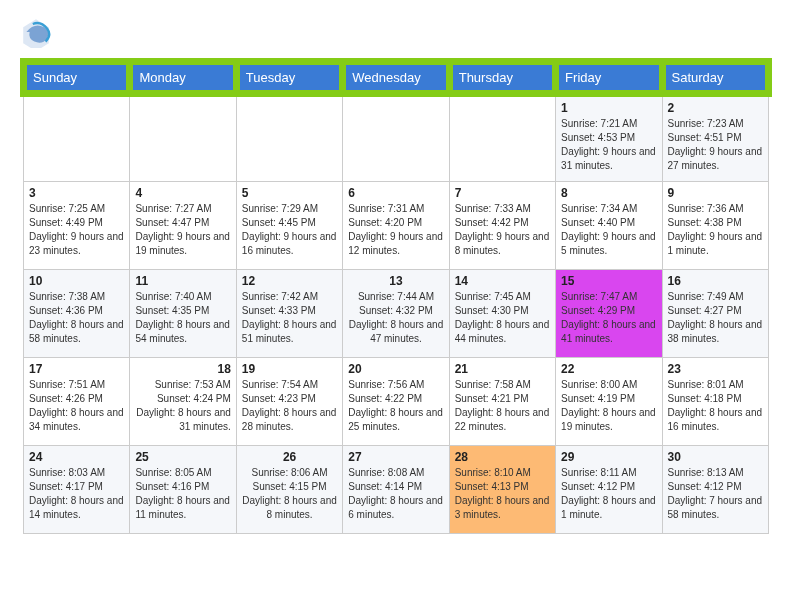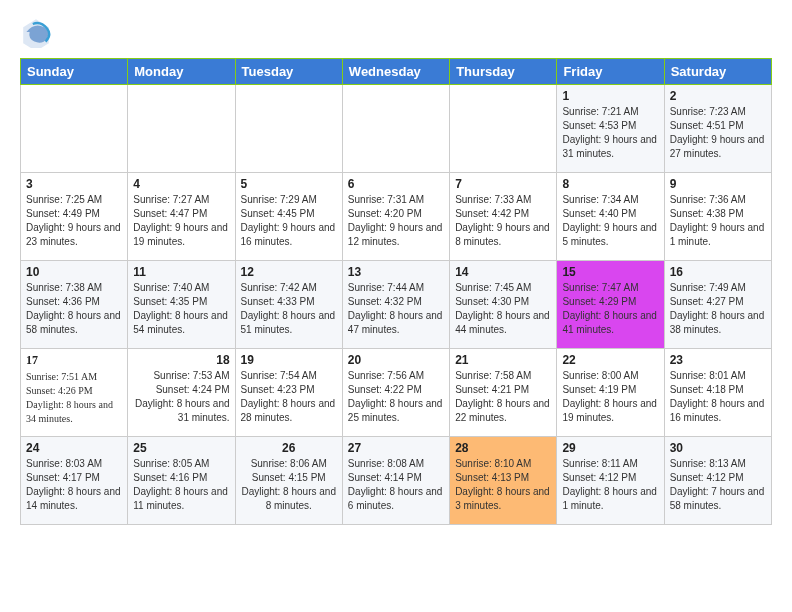--- a/index.html
+++ b/index.html
@@ -54,22 +54,22 @@
       width: 100%;
       border-collapse: collapse;
       table-layout: fixed;
     }
     .calendar th {
       background: #3a7bd5;
       color: #fff;
       text-align: left;
       padding: 5px 6px;
       font-size: 13px;
-      font-weight: bold;
-      border: 1px solid #84cc16;
+      font-weight: normal;
+      border: 7px solid #84cc16;
     }
     .calendar td {
       border: 1px solid #ccc;
       vertical-align: top;
       padding: 4px 5px;
       font-size: 10px;
       color: #333;
       background: #fff;
       height: 88px;
     }
@@ -217,21 +217,21 @@
 Daylight: 8 hours
 and 54 minutes.</div>
           </td>
           <td style="background: rgb(245, 247, 250);">
             <span class="day-number">12</span>
             <div class="cell-info">Sunrise: 7:42 AM
 Sunset: 4:33 PM
 Daylight: 8 hours
 and 51 minutes.</div>
           </td>
-          <td style="background: rgb(245, 247, 250);">
+          <td style="background: rgb(245, 247, 250); text-align: center;">
             <span class="day-number">13</span>
             <div class="cell-info">Sunrise: 7:44 AM
 Sunset: 4:32 PM
 Daylight: 8 hours
 and 47 minutes.</div>
           </td>
           <td style="background: rgb(245, 247, 250); margin-left: 24px;">
             <span class="day-number">14</span>
             <div class="cell-info">Sunrise: 7:45 AM
 Sunset: 4:30 PM
@@ -247,21 +247,21 @@
           </td>
           <td style="background: rgb(245, 247, 250);">
             <span class="day-number">16</span>
             <div class="cell-info">Sunrise: 7:49 AM
 Sunset: 4:27 PM
 Daylight: 8 hours
 and 38 minutes.</div>
           </td>
         </tr>
         <tr>
-          <td style="background: rgb(255, 255, 255); font-family: Liberation Serif, serif;">
+          <td style="background: rgb(255, 255, 255);">
             <span class="day-number">17</span>
             <div class="cell-info">Sunrise: 7:51 AM
 Sunset: 4:26 PM
 Daylight: 8 hours
 and 34 minutes.</div>
           </td>
           <td style="background: rgb(255, 255, 255); text-align: right;">
             <span class="day-number">18</span>
             <div class="cell-info">Sunrise: 7:53 AM
 Sunset: 4:24 PM

